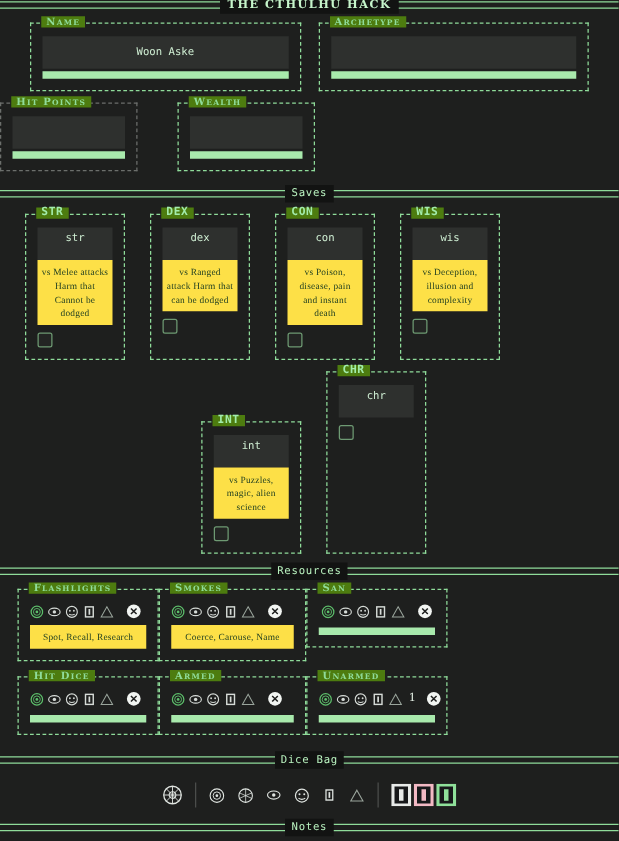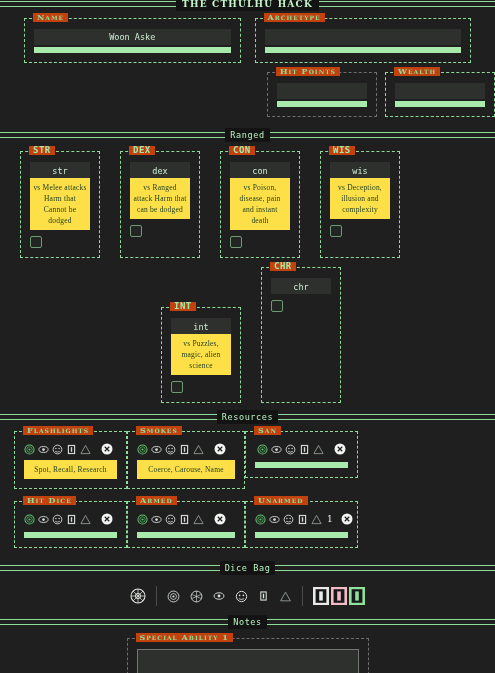--- a/index.html
+++ b/index.html
@@ -55,21 +55,21 @@
   .fs {
     position: relative;
     border: 1px dashed #8fdc9a;
     padding: 10px 9px 9px 9px;
     background: transparent;
   }
   .fs.gray { border-color: #6c6f6c; }
   .fs > .legend {
     position: absolute;
     top: -6px; left: 8px;
-    background: #c2410c;
+    background: #4d7c0f;
     padding: 0 4px;
     color: #8fdc9a;
     font-family: "DejaVu Serif", serif;
     font-weight: bold;
     font-size: 8px;
     letter-spacing: 1px;
     font-variant: small-caps;
     text-transform: capitalize;
     line-height: 9px;
     white-space: nowrap;
@@ -78,21 +78,21 @@
     font-family: "DejaVu Sans Mono", monospace;
     font-variant: normal;
     font-size: 9px;
     letter-spacing: 0.5px;
     color: #a3ecac;
   }
 
   .dark-input {
     background: #2e302e;
     border: none;
-    height: 16px;
+    height: 26px;
     width: 100%;
     color: #cfeed3;
     font-family: "DejaVu Sans Mono", monospace;
     font-size: 8.5px;
     text-align: center;
     line-height: 18px;
     display: block;
     outline: none;
     padding: 0;
   }
@@ -119,21 +119,21 @@
     border: 1.2px solid #6e9a73;
     border-radius: 2px;
     background: #232523;
     display: block;
     margin-top: 6px;
   }
 
   
   #top-row-1 { display: flex; padding: 10px 24px 0 24px; gap: 14px; }
   #top-row-1 > div { flex: 1; }
-  #top-row-2 { display: flex; padding: 9px 0 0 0; justify-content: flex-end; gap: 8px; }
+  #top-row-2 { display: flex; padding: 9px 0 0 0; justify-content: flex-start; gap: 32px; }
   #top-row-2 > div { width: 110px; }
 
   
   .saves-row { display: flex; padding: 12px 0 0 0; justify-content: flex-start; }
   .save-box { width: 80px; margin-left: 20px; }
   .save-box .dark-input { margin-bottom: 0; }
   .saves-row-2 { display: flex; padding: 9px 0 10px 0; }
   .saves-row-2 .save-box:first-child { margin-left: 161px; margin-top: 40px; }
 
   
@@ -206,21 +206,21 @@
 
   <div class="fs">
     <span class="legend">Wealth</span>
     <input class="dark-input" style="">
     <span class="green-bar"></span>
   </div>
 
 </div>
 
 <div class="divider" style="margin-top:14px">
-  <span class="divider-label">Ranged</span>
+  <span class="divider-label">Saves</span>
 </div>
 
 <div class="saves-row">
 
   <div class="fs big-legend save-box">
     <span class="legend">STR</span>
     <div class="dark-input">str</div>
     <div class="green-note">vs Melee attacks Harm that Cannot be dodged</div>
     <div class="chk"></div>
   </div>

